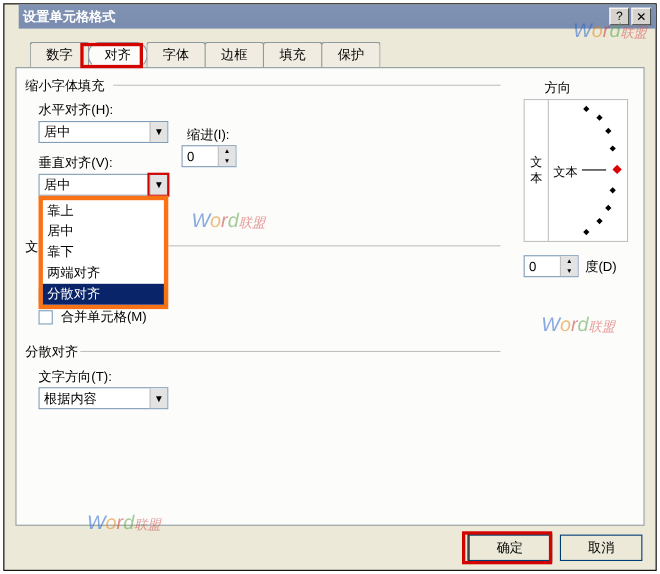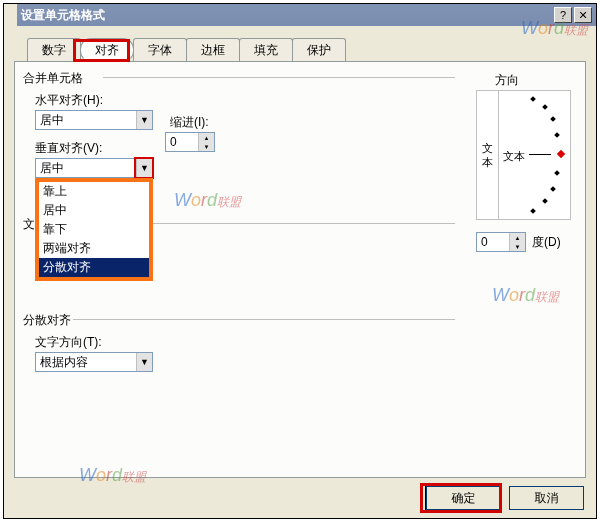--- a/index.html
+++ b/index.html
@@ -61,21 +61,21 @@
     <div class="tab active">对齐</div>
     <div class="tab">字体</div>
     <div class="tab">边框</div>
     <div class="tab">填充</div>
     <div class="tab">保护</div>
   </div>
   <div class="tab-highlight t1"></div>
 
   <div class="panel">
 
-    <span class="group-label" style="left:8px; top:8px;">合并单元格</span>
+    <span class="group-label" style="left:8px; top:8px;">缩小字体填充</span>
     <div class="hr" style="left:88px; top:15px; right:130px;"></div>
 
     <span class="group-label" style="left:20px; top:30px;"><span>水平对齐(H):</span></span>
     <div class="combo" style="position:absolute; left:20px; top:48px; width:118px;">
       <span class="val">居中</span>
       <div class="arrow">▼</div>
     </div>
 
     <span class="group-label" style="left:155px; top:52px;">缩进(I):</span>
     <div class="spin" style="position:absolute; left:150px; top:70px; width:50px;">
@@ -100,20 +100,24 @@
       <div class="opt">两端对齐</div>
       <div class="opt sel">分散对齐</div>
     </div>
 
     <span class="group-label" style="left:8px; top:154px;">文</span>
     <div class="hr" style="left:22px; top:161px; right:130px;"></div>
 
     <div style="position:absolute; left:20px; top:198px; color:#808080;">
       <span class="checkbox disabled"></span>
       <span class="label">缩小字体填充(K)</span>
+    </div>
+    <div style="position:absolute; left:20px; top:218px;">
+      <span class="checkbox"></span>
+      <span class="label">合并单元格(M)</span>
     </div>
 
     <span class="group-label" style="left:8px; top:250px;">分散对齐</span>
     <div class="hr" style="left:58px; top:257px; right:130px;"></div>
     <span class="group-label" style="left:20px; top:272px;">文字方向(T):</span>
     <div class="combo" style="position:absolute; left:20px; top:290px; width:118px;">
       <span class="val">根据内容</span>
       <div class="arrow">▼</div>
     </div>
 

